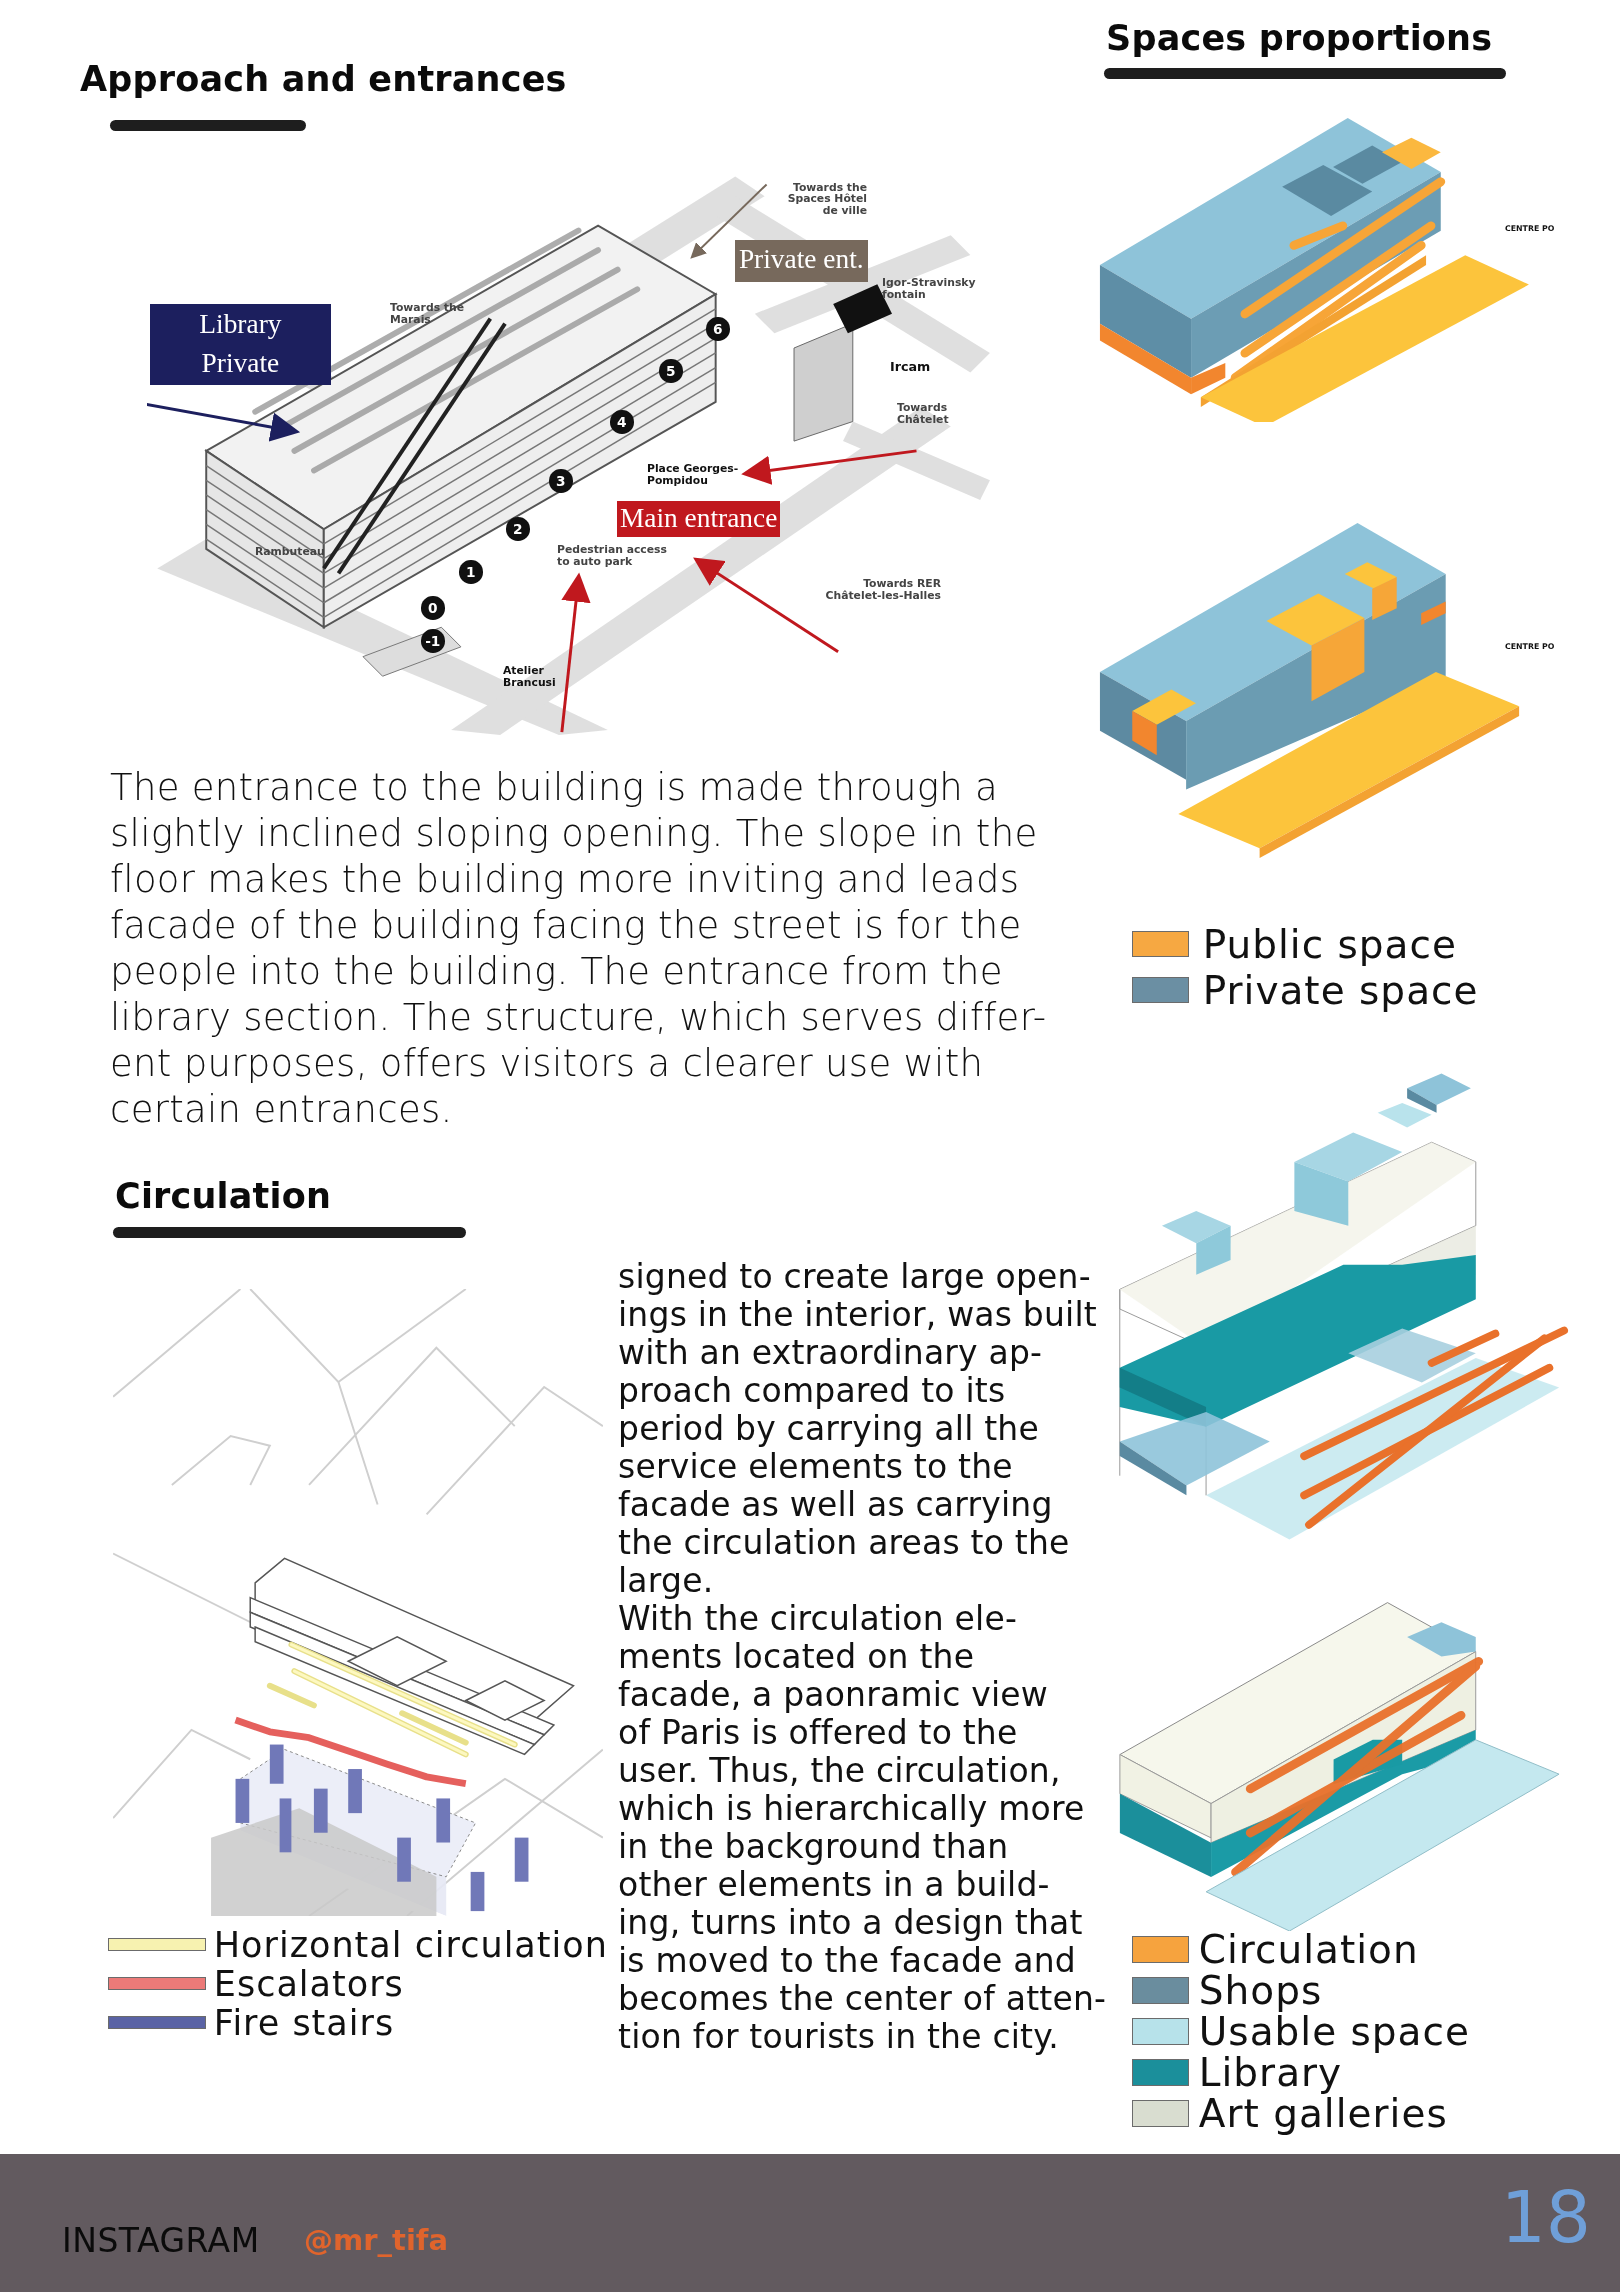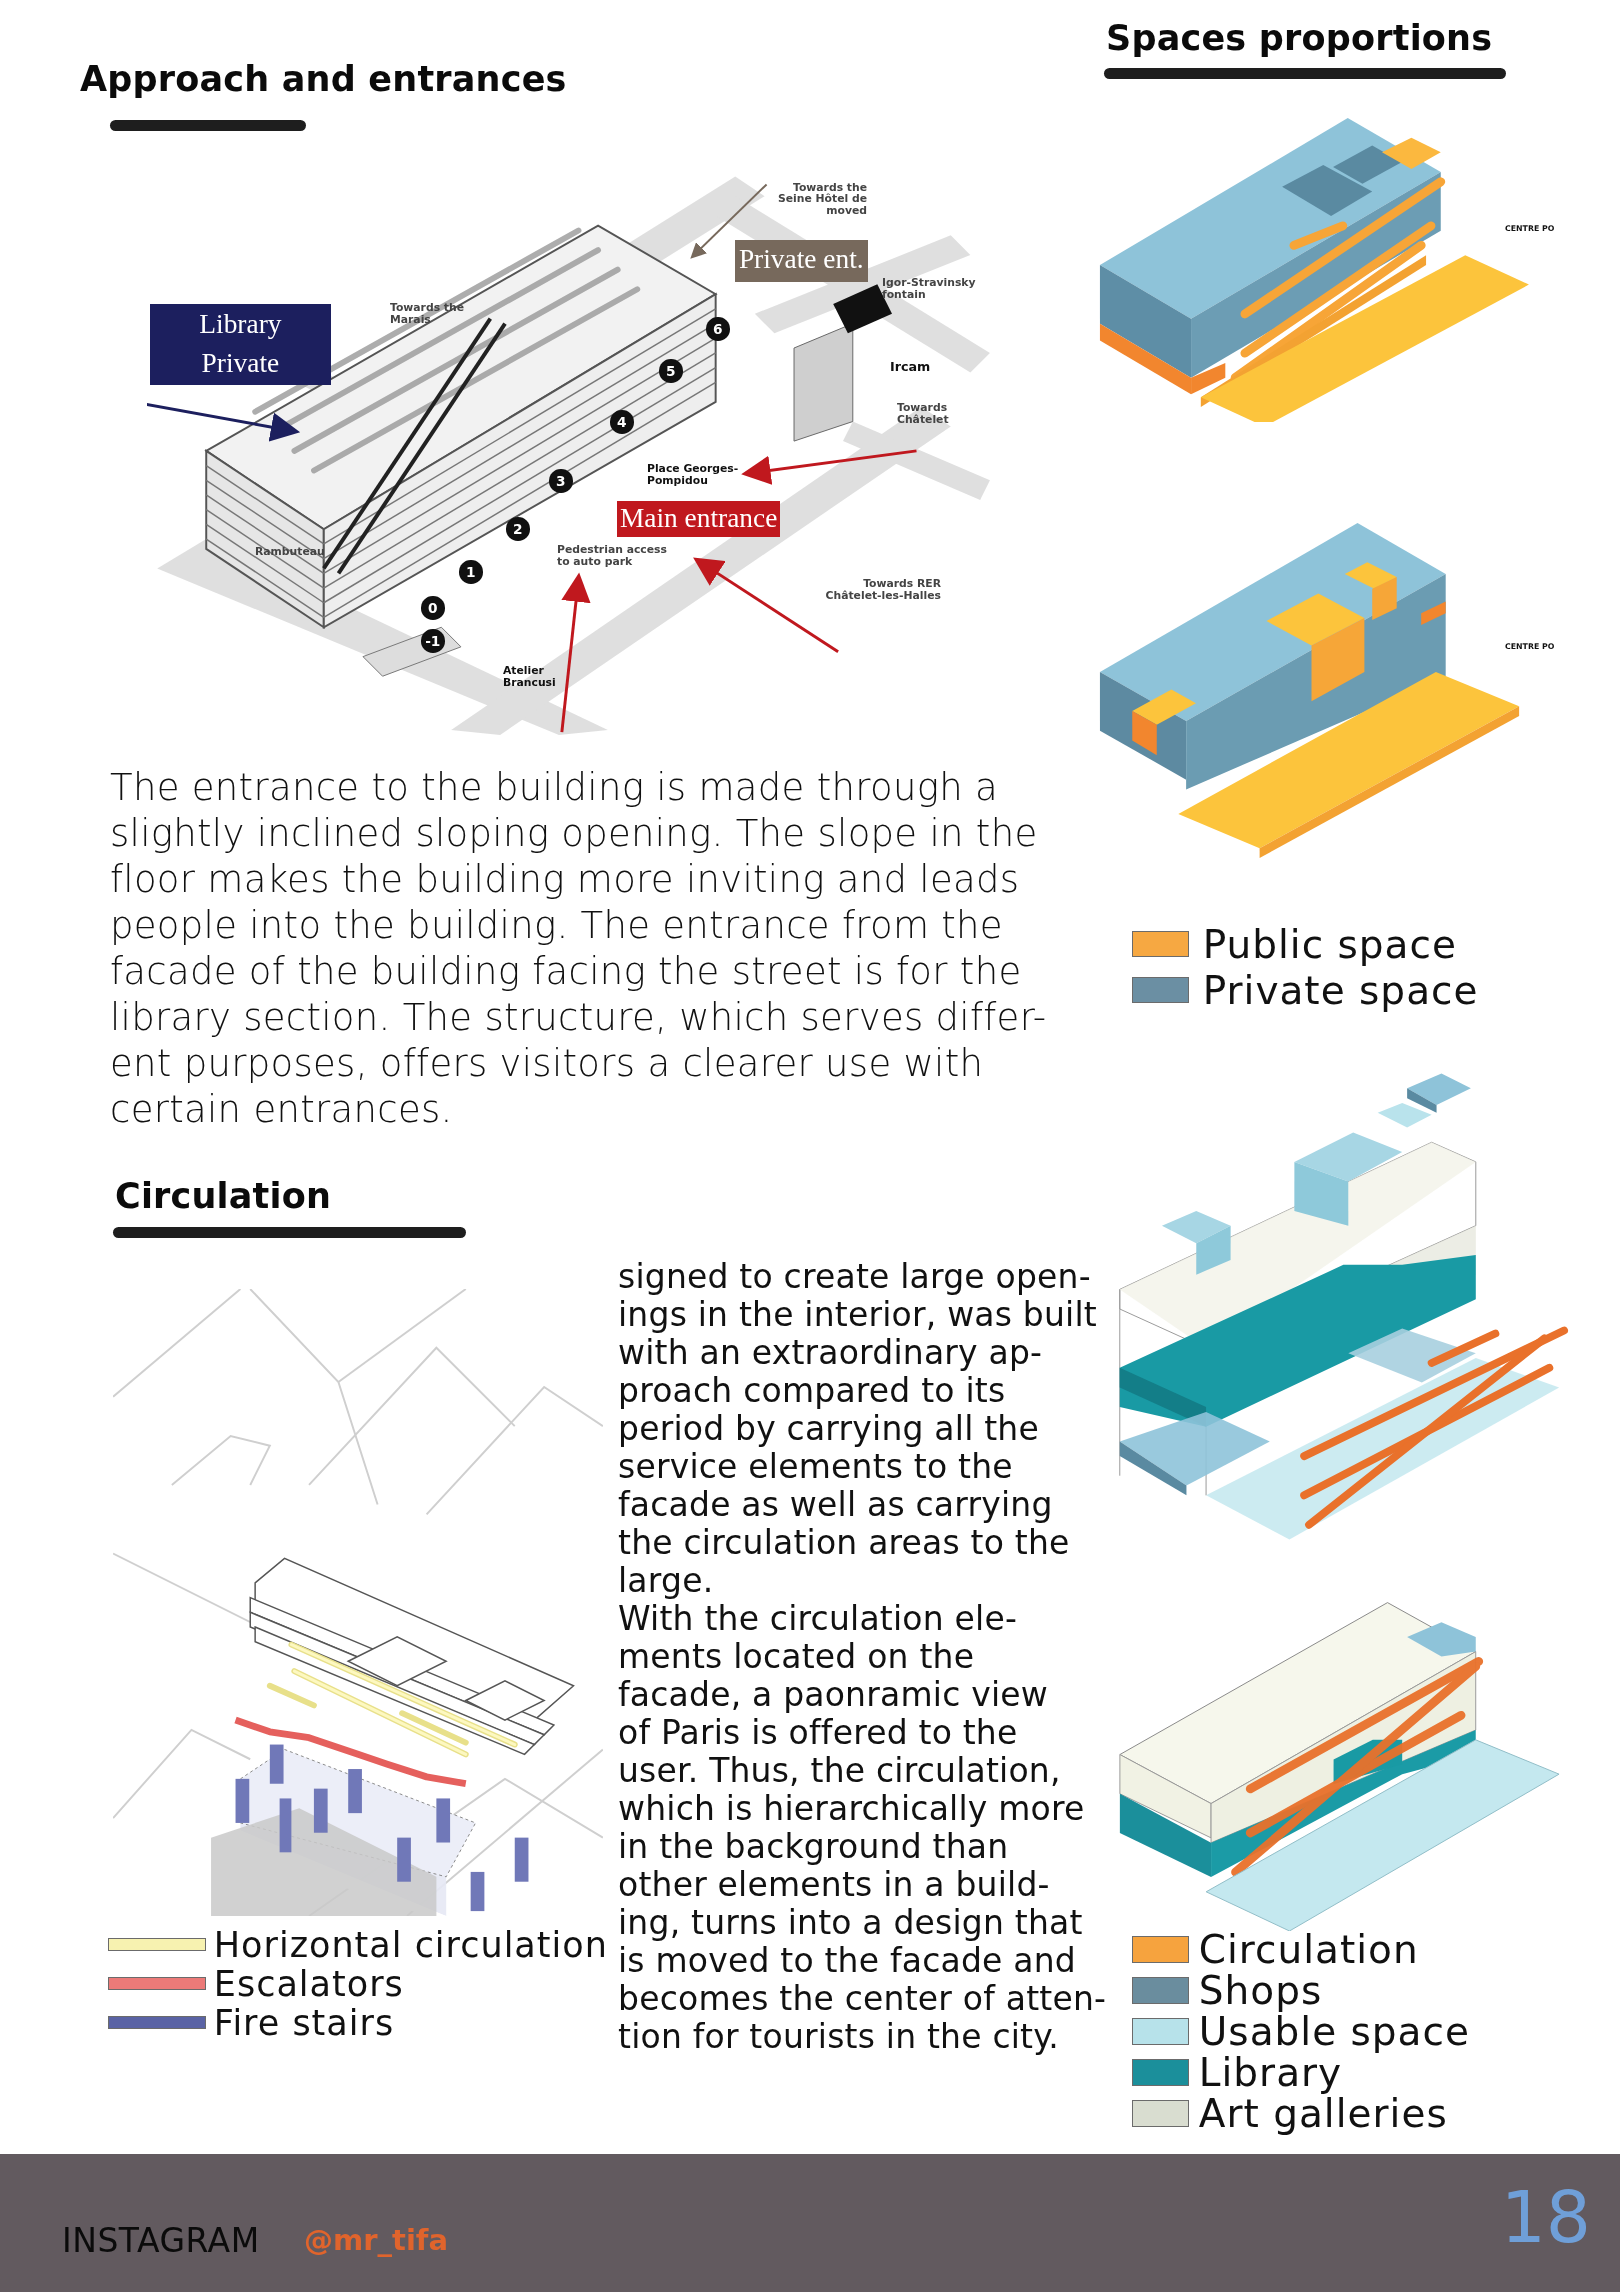--- a/index.html
+++ b/index.html
@@ -106,21 +106,21 @@
   <div class="map-num" style="left:274px; top:472px;">-1</div>
   <div class="map-num" style="left:274px; top:439px;">0</div>
   <div class="map-num" style="left:312px; top:403px;">1</div>
   <div class="map-num" style="left:359px; top:360px;">2</div>
   <div class="map-num" style="left:402px; top:312px;">3</div>
   <div class="map-num" style="left:463px; top:253px;">4</div>
   <div class="map-num" style="left:512px; top:202px;">5</div>
   <div class="map-num" style="left:559px; top:160px;">6</div>
 
   
-  <div class="map-small" style="left:627px; top:24.5px; width:93px; text-align:right;">Towards the Seine Hôtel de moved</div>
+  <div class="map-small" style="left:627px; top:24.5px; width:93px; text-align:right;">Towards the Spaces Hôtel de ville</div>
   <div class="map-small" style="left:243px; top:145px; width:78px;">Towards the Marais</div>
   <div class="map-small" style="left:735px; top:120px; width:118px;">Igor-Stravinsky fontain</div>
   <div class="map-small" style="left:743px; top:203px; color:#111; font-size:12.7px;">Ircam</div>
   <div class="map-small" style="left:750px; top:245px; width:59px;">Towards Châtelet</div>
   <div class="map-small" style="left:500px; top:306px; width:127px; color:#111;">Place Georges-Pompidou</div>
   <div class="map-small" style="left:410px; top:387px; width:118px;">Pedestrian access to auto park</div>
   <div class="map-small" style="left:676px; top:421px; width:118px; text-align:right;">Towards RER Châtelet-les-Halles</div>
   <div class="map-small" style="left:108px; top:389px;">Rambuteau</div>
   <div class="map-small" style="left:356px; top:508px; width:69px; color:#111;">Atelier Brancusi</div>
 
@@ -130,22 +130,22 @@
     <span>Private</span>
   </div>
   <div class="map-label" style="left:588px; top:83px; height:42px; padding:5.9px 3.9px; background:#77695c;">Private ent.</div>
   <div class="map-label" style="left:470px; top:344px; height:36px; padding:3.9px 2.9px; background:#c0181e;">Main entrance</div>
 </div>
 
 <div class="abs body-text para-1" style="left:110px; top:765px; width:1000px;">
   <div>The entrance to the building is made through a</div>
   <div>slightly inclined sloping opening. The slope in the</div>
   <div>floor makes the building more inviting and leads</div>
+  <div>facade of the building facing the street is for the</div>
   <div>people into the building. The entrance from the</div>
-  <div>facade of the building facing the street is for the</div>
   <div>library section. The structure, which serves differ-</div>
   <div>ent purposes, offers visitors a clearer use with</div>
   <div>certain entrances.</div>
 </div>
 
 <div class="abs section-title" style="left:1106px; top:17.6px;">Spaces proportions</div>
 <div class="abs rule" style="left:1104px; top:68px; width:402px;"></div>
 
 <div class="abs" style="left:1098px; top:108px; width:522px; height:314px;">
   <svg width="522" height="314" viewBox="0 0 533 320">

